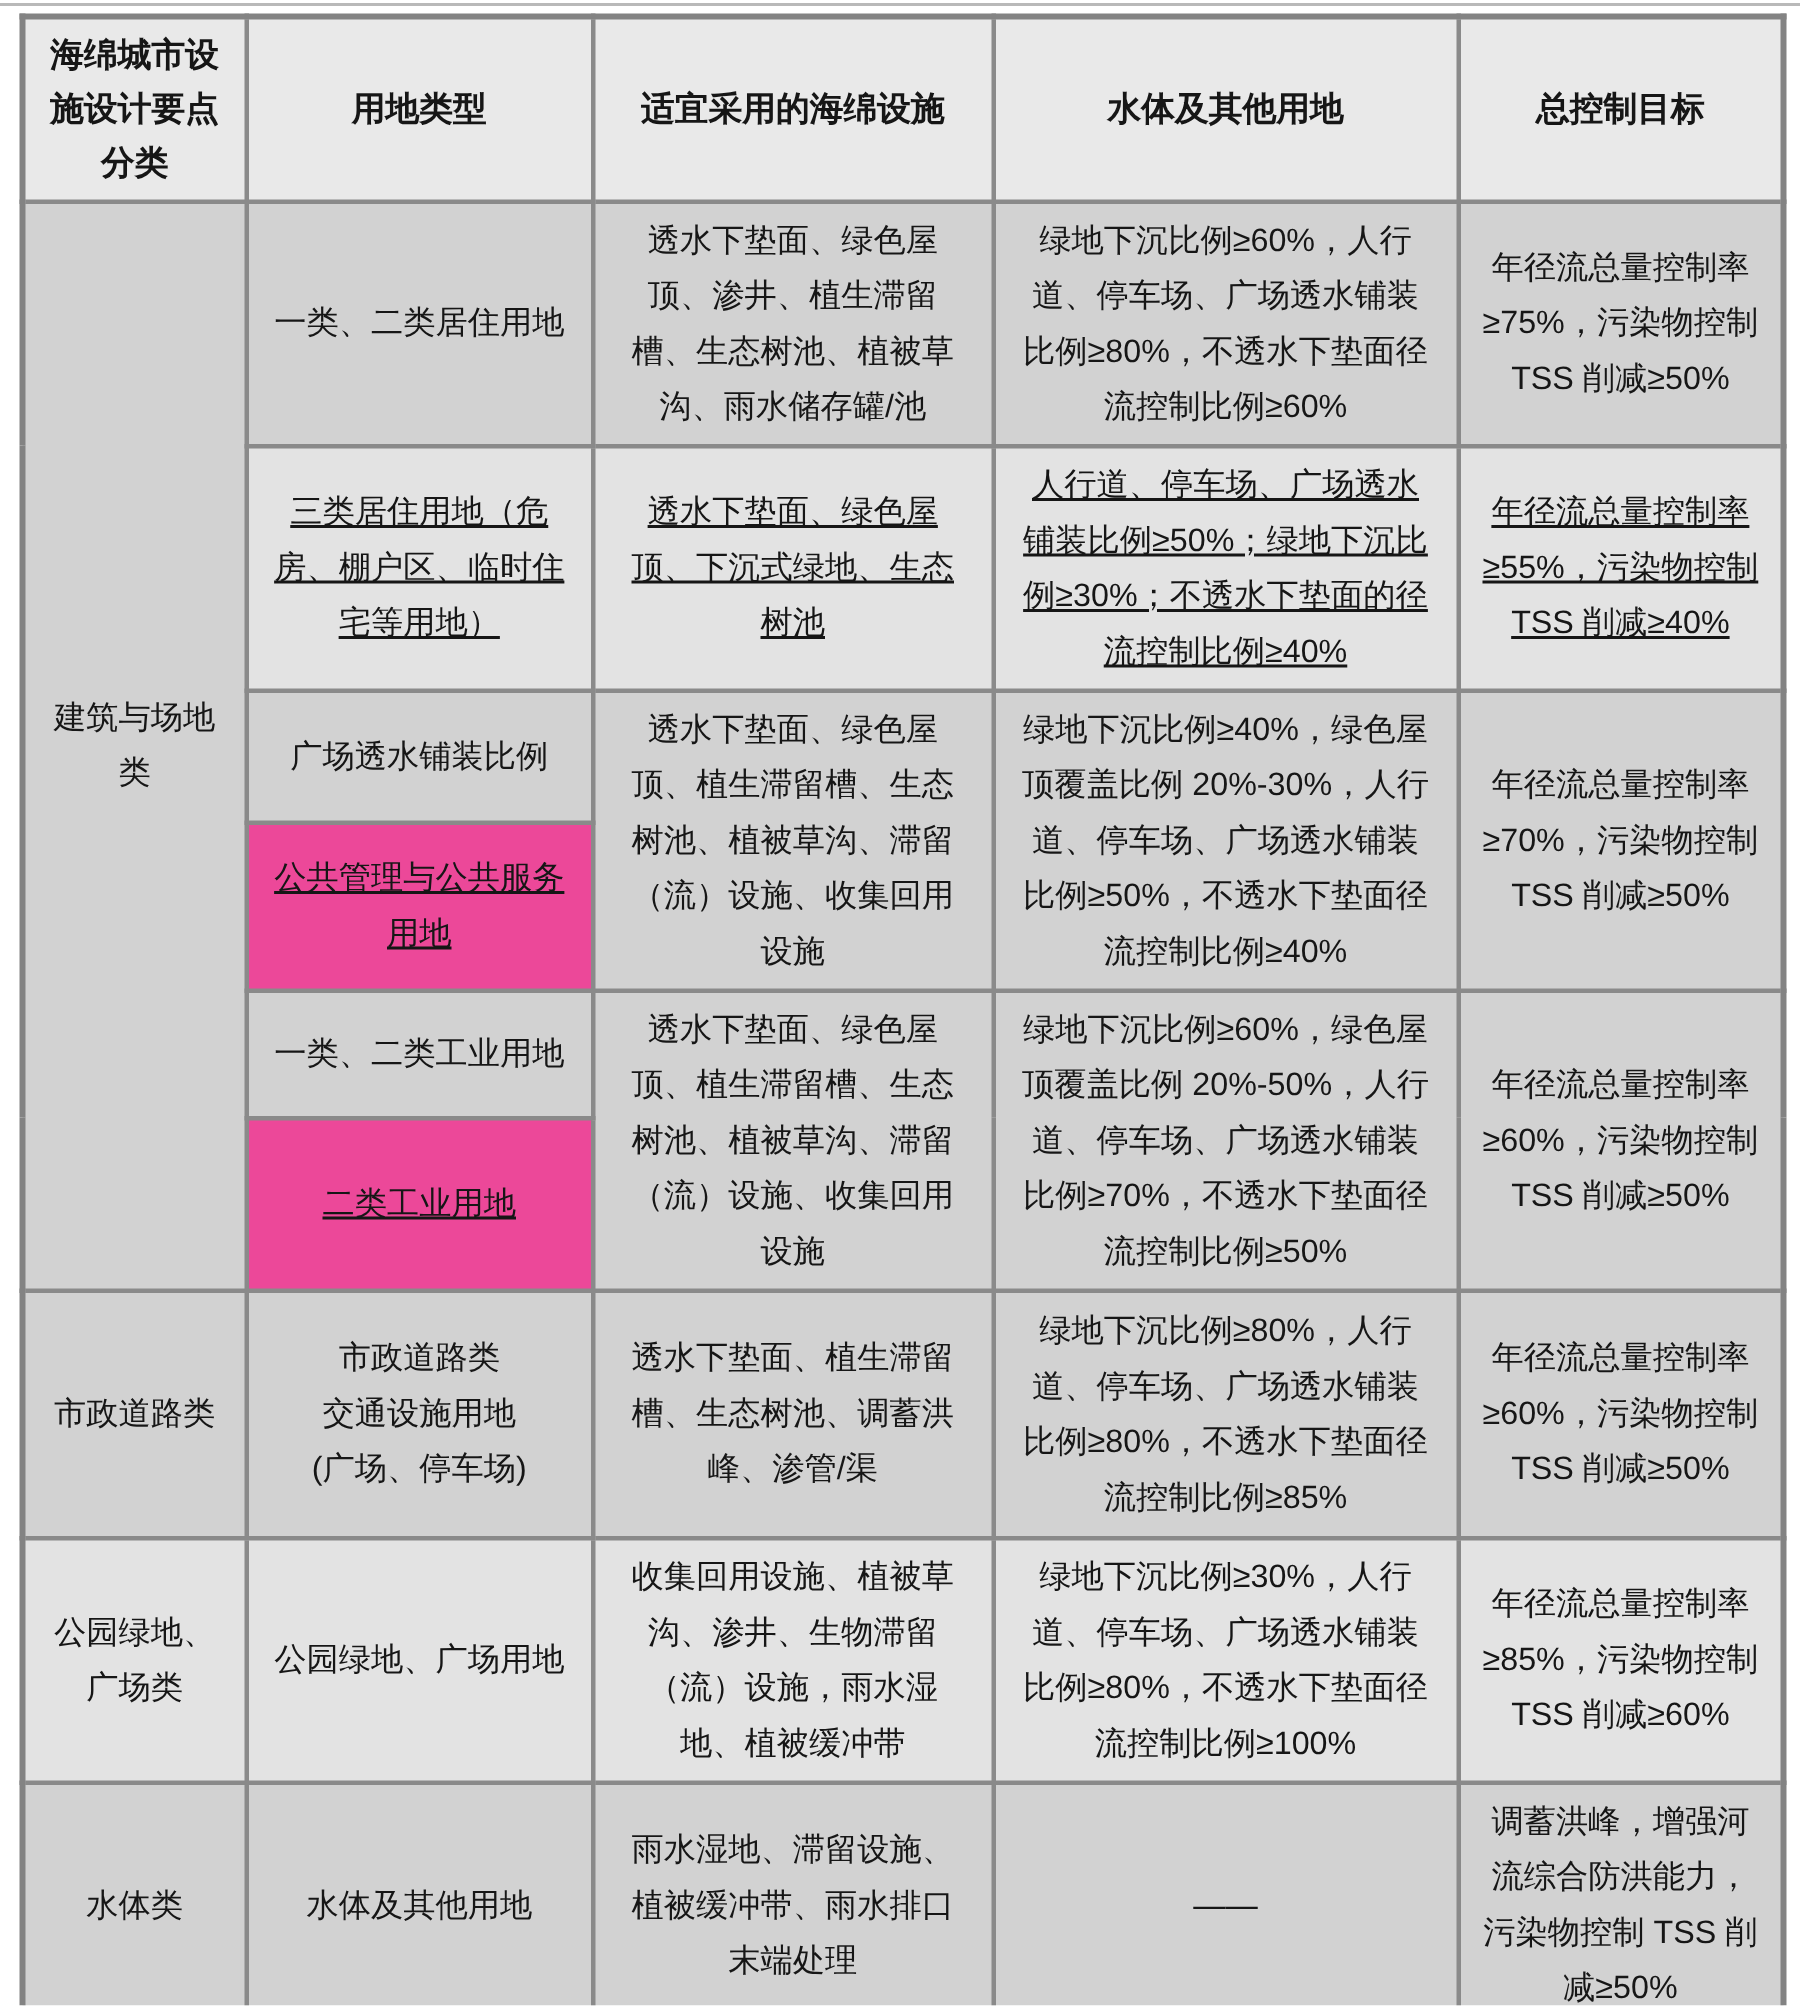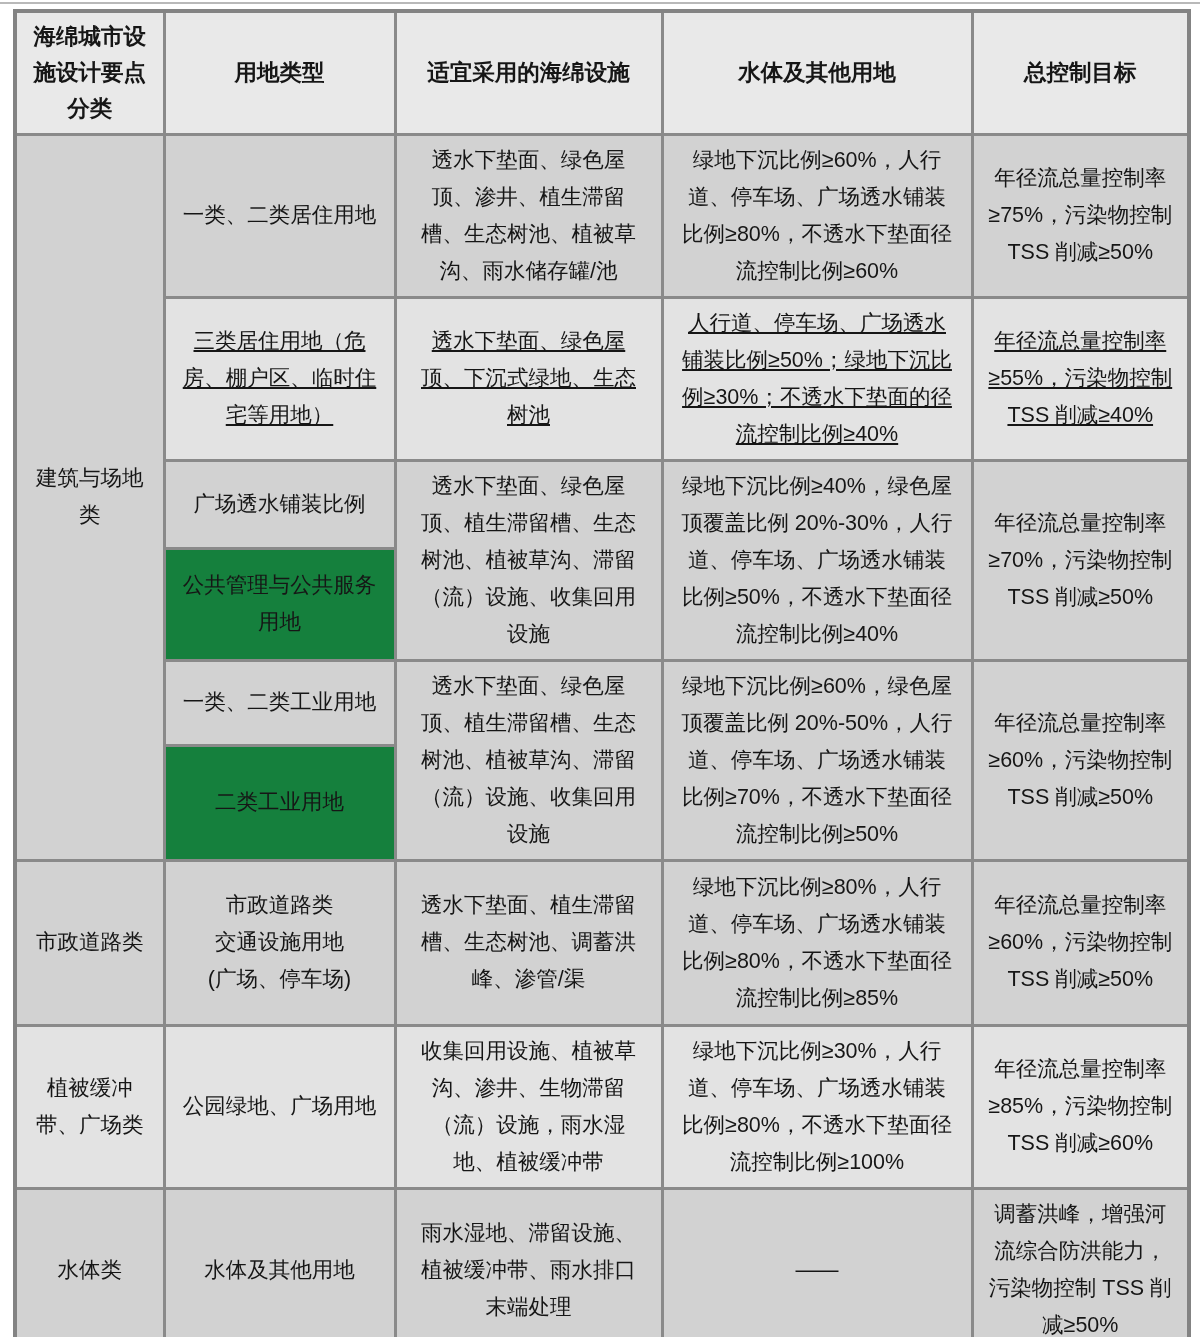--- a/index.html
+++ b/index.html
@@ -49,21 +49,21 @@
     font-size: 22.5px;
     background: #e9e9e9;
     line-height: 1.6;
   }
   td.cat {
     font-weight: bold;
     font-size: 22.5px;
   }
   .dark   { background: #d2d2d2; }
   .light  { background: #e3e3e3; }
-  .xlight { background: #15803d; }
+  .xlight { background: #ec4899; text-decoration: underline; }
   col.c1 { width: 149px; }
   col.c2 { width: 231px; }
   col.c3 { width: 267px; }
   col.c4 { width: 310px; }
   col.c5 { width: 217px; }
   tr.h  { height: 118px; }
   tr.r1 { height: 160px; }
   tr.r2 { height: 152px; text-decoration: underline; }
   tr.r3 { height: 88px; }
   tr.r4 { height: 112px; }
@@ -138,21 +138,21 @@
       <td class="cat dark">市政道路类</td>
       <td class="dark">市政道路类
 交通设施用地
 (广场、停车场)</td>
       <td class="dark">透水下垫面、植生滞留槽、生态树池、调蓄洪峰、渗管/渠</td>
       <td class="dark">绿地下沉比例≥80%，人行道、停车场、广场透水铺装比例≥80%，不透水下垫面径流控制比例≥85%</td>
       <td class="dark">年径流总量控制率≥60%，污染物控制 TSS 削减≥50%</td>
     </tr>
 
     <tr class="r8">
-      <td class="cat light">植被缓冲带、广场类</td>
+      <td class="cat light">公园绿地、广场类</td>
       <td class="light">公园绿地、广场用地</td>
       <td class="light">收集回用设施、植被草沟、渗井、生物滞留（流）设施，雨水湿地、植被缓冲带</td>
       <td class="light">绿地下沉比例≥30%，人行道、停车场、广场透水铺装比例≥80%，不透水下垫面径流控制比例≥100%</td>
       <td class="light">年径流总量控制率≥85%，污染物控制 TSS 削减≥60%</td>
     </tr>
 
     <tr class="r9">
       <td class="cat dark">水体类</td>
       <td class="dark">水体及其他用地</td>
       <td class="dark">雨水湿地、滞留设施、植被缓冲带、雨水排口末端处理</td>

